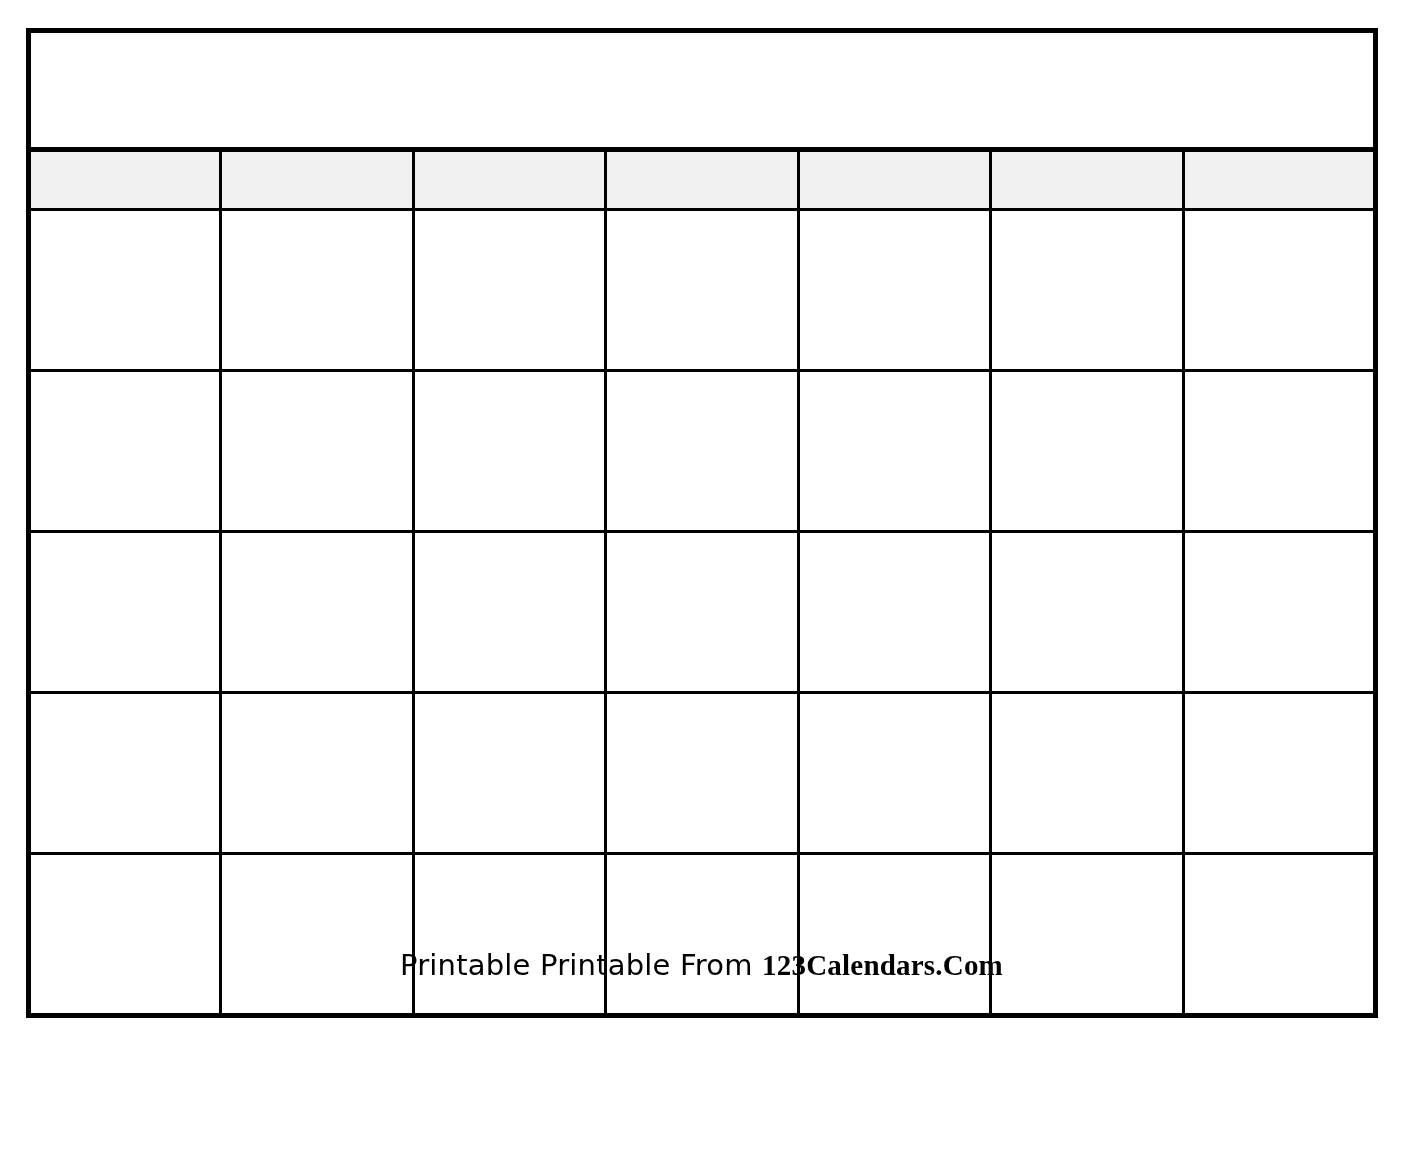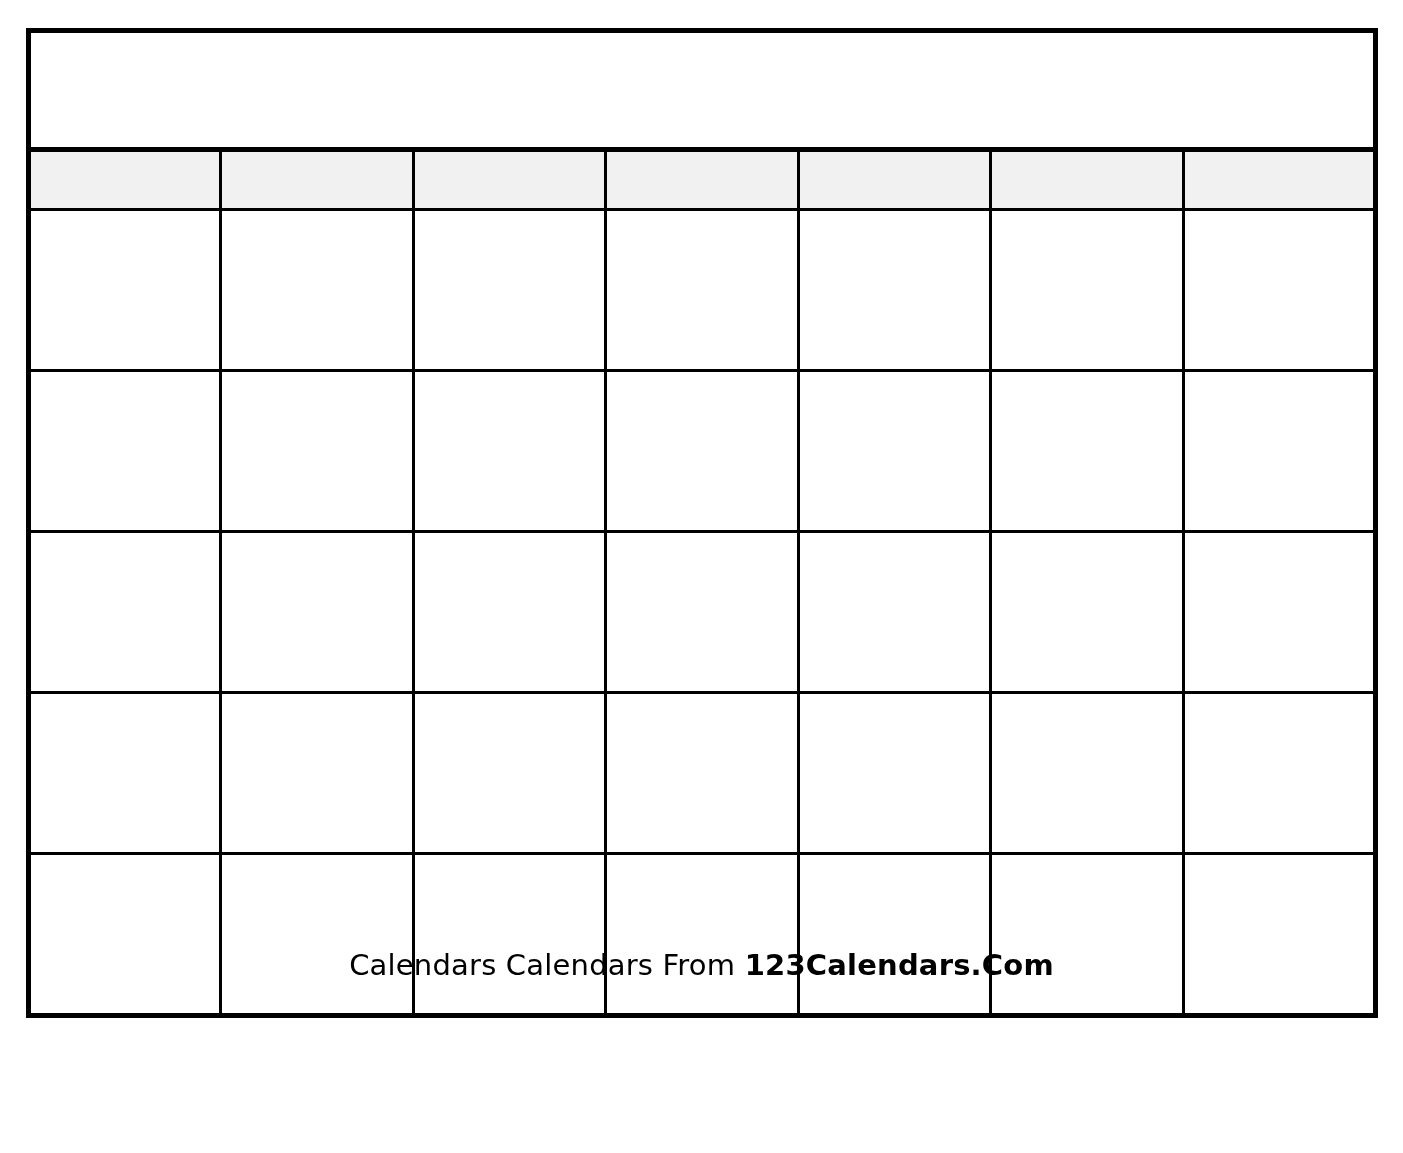--- a/index.html
+++ b/index.html
@@ -83,20 +83,21 @@
     left: 0;
     right: 0;
     top: 948px;
     text-align: center;
     font-size: 29px;
     color: #000000;
     letter-spacing: 0.2px;
   }
   .footer .brand {
     font-weight: bold;
+    font-family: Liberation Serif, serif;
   }
 </style>
 </head>
 <body>
 
 <div class="page">
 
   <div class="calendar-wrap">
     <table class="calendar">
       <tbody>
@@ -161,16 +162,16 @@
           <td></td>
           <td></td>
           <td></td>
           <td></td>
         </tr>
       </tbody>
     </table>
   </div>
 
   <div class="footer">
-    <span>Calendars Calendars From </span><span class="brand">123Calendars.Com</span>
+    <span>Printable Printable From </span><span class="brand">123Calendars.Com</span>
   </div>
 
 </div>
 
 </body></html>

